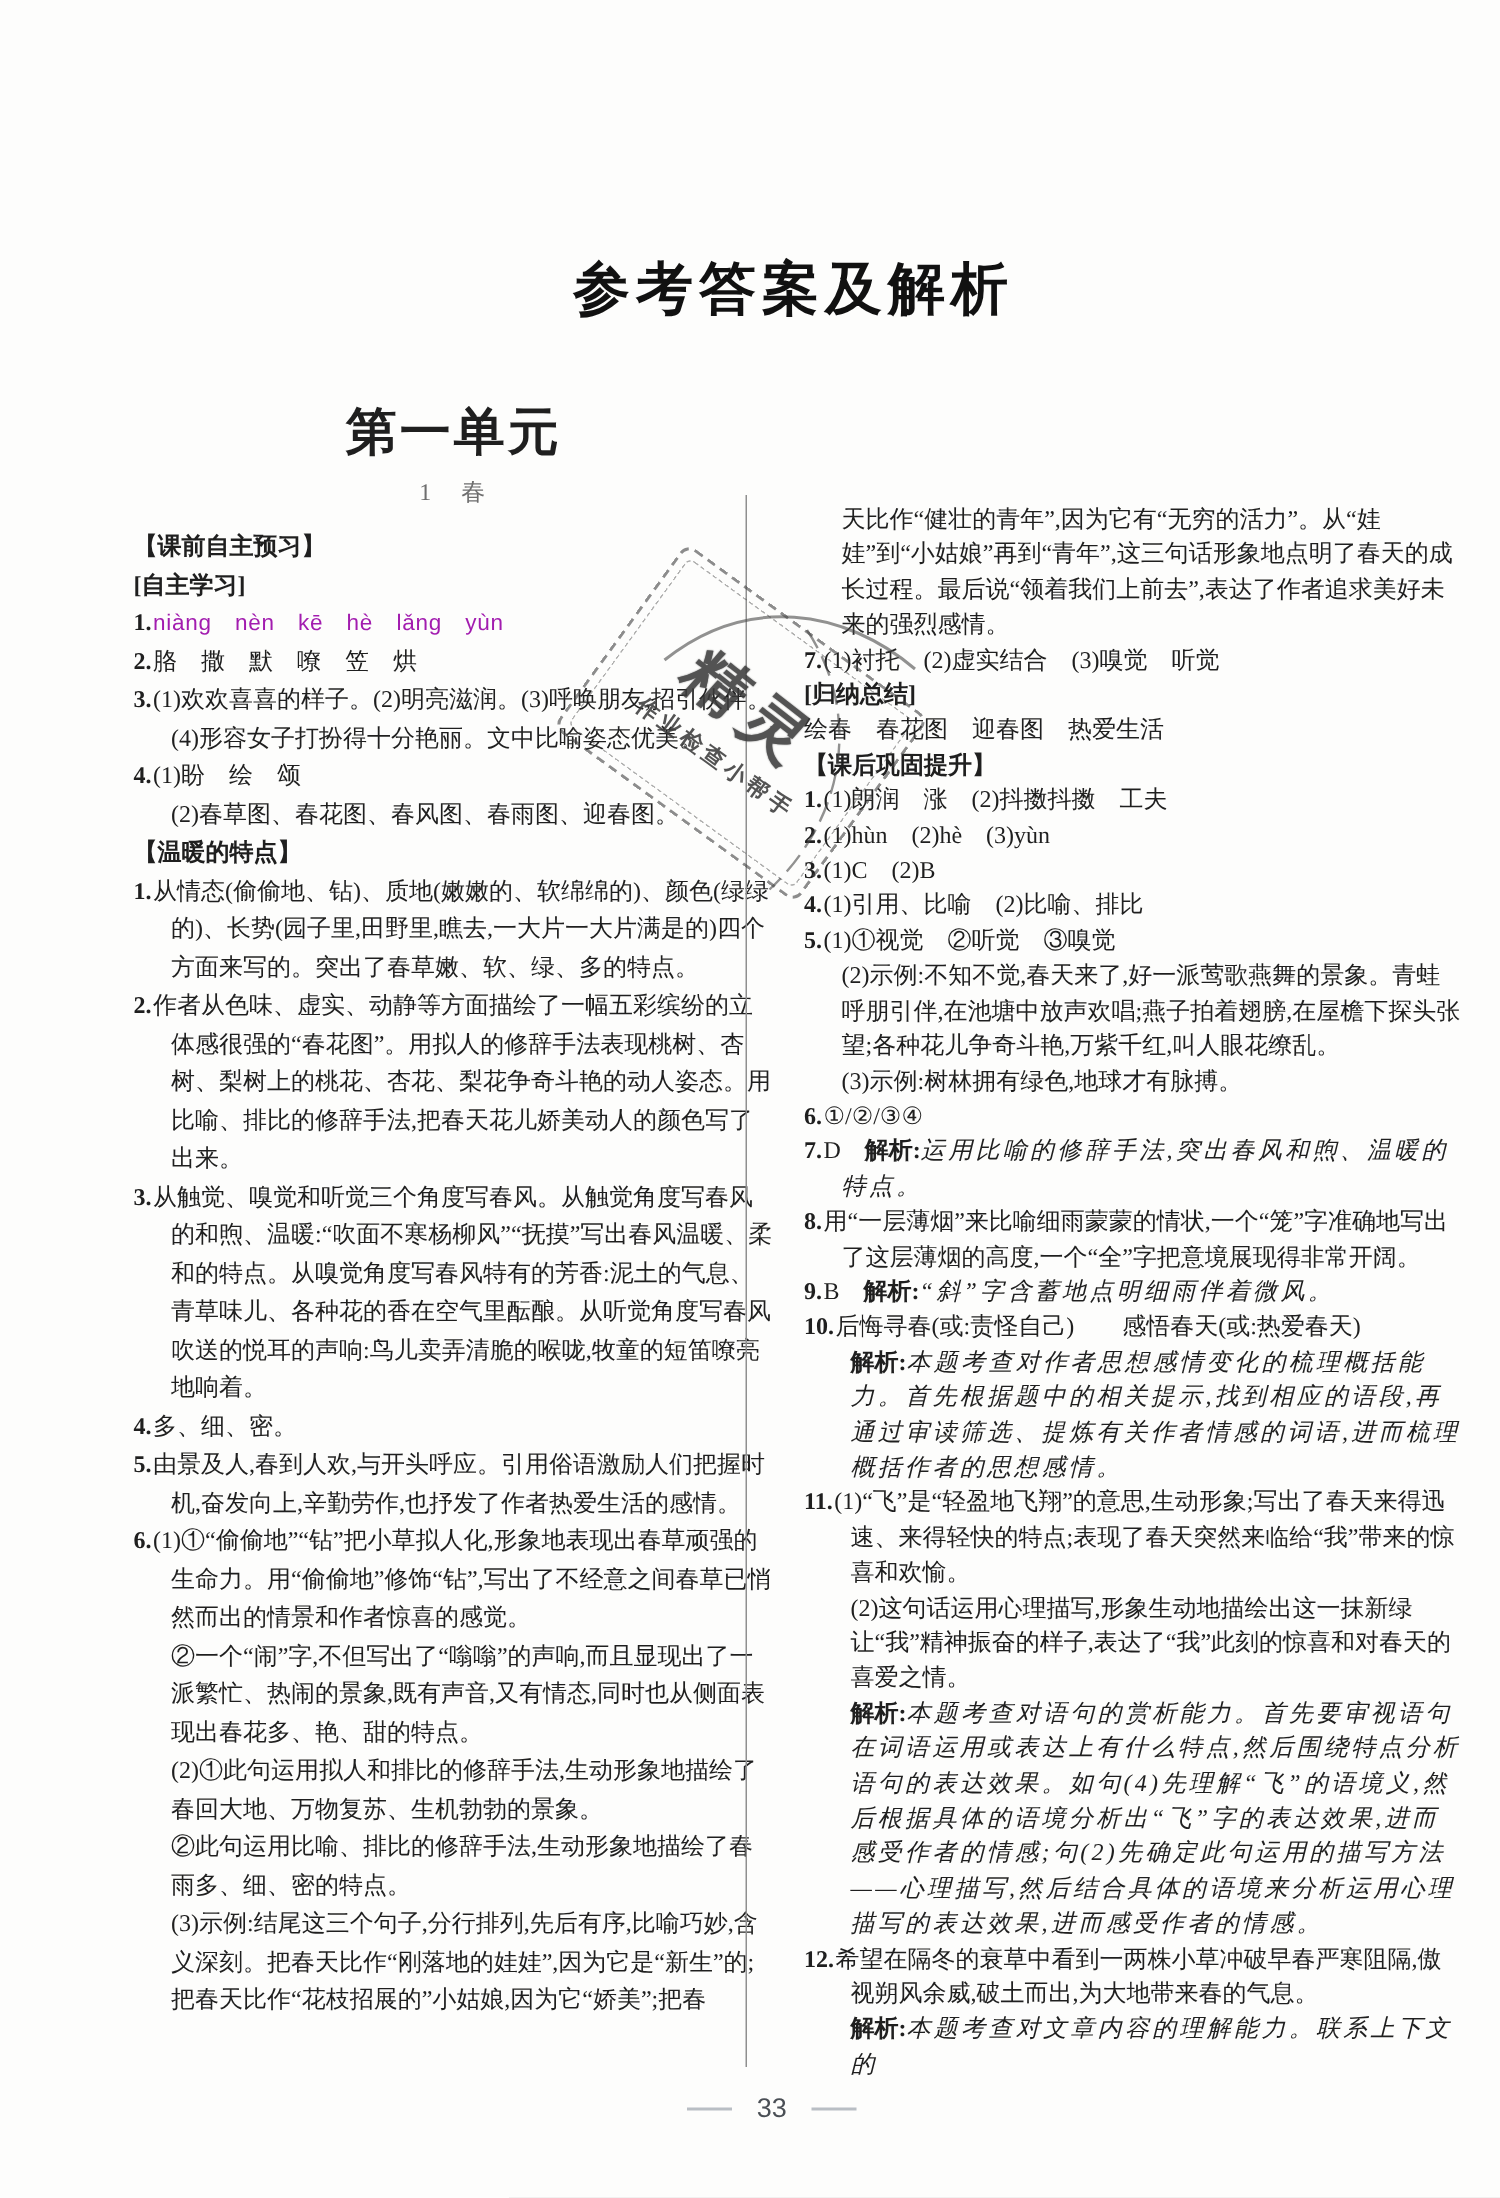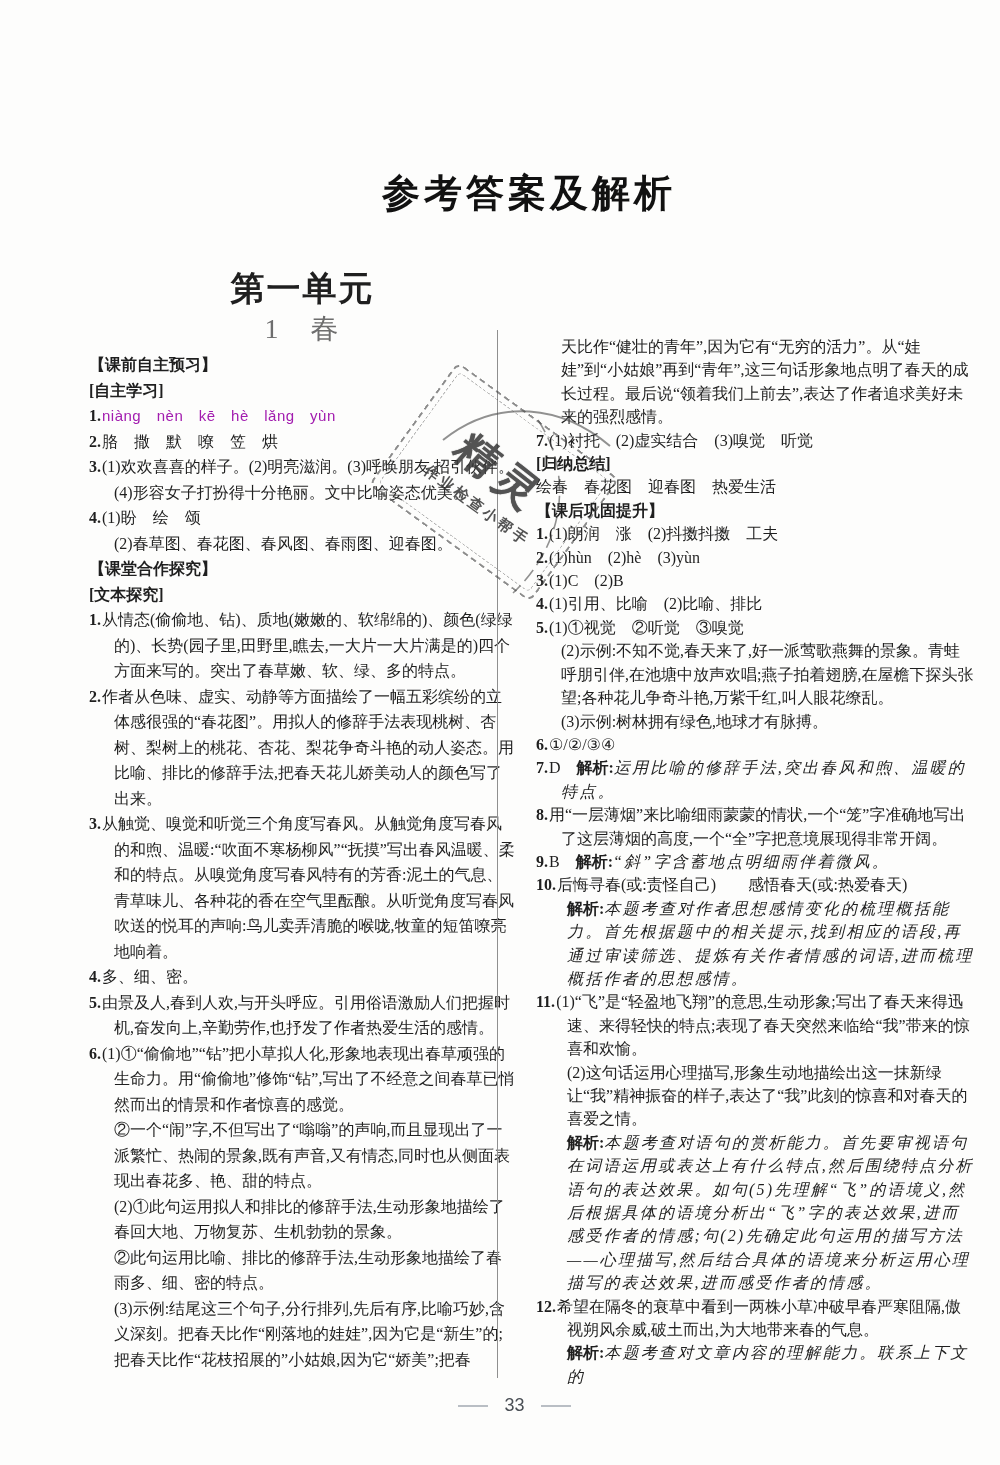--- a/index.html
+++ b/index.html
@@ -34,21 +34,21 @@
     margin:56px 0 0 0;
     text-align:center;
     font-size:34px;
     font-weight:700;
     line-height:34px;
     letter-spacing:2px;
   }
   .lesson-title{
     margin:8px 0 8px 0;
     text-align:center;
-    font-size:28px;
+    font-size:16px;
     line-height:30px;
     color:#6e6e6e;
     letter-spacing:2px;
   }
   p{margin:0;}
   .hdr{font-weight:700;}
   .item{padding-left:25px;text-indent:-25px;}
   .item.wide{padding-left:31px;text-indent:-31px;}
   .sub{padding-left:25px;}
   .sub.wide{padding-left:31px;}
@@ -113,22 +113,21 @@
       <div class="unit-title">第一单元</div>
       <div class="lesson-title">1　春</div>
 
       <p class="hdr">【课前自主预习】</p>
       <p class="hdr">[自主学习]</p>
       <p class="item pinyin"><span class="num">1.</span><span class="txt">niàng　nèn　kē　hè　lǎng　yùn</span></p>
       <p class="item"><span class="num">2.</span><span class="txt">胳　撒　默　嘹　笠　烘</span></p>
       <p class="item"><span class="num">3.</span><span class="txt">(1)欢欢喜喜的样子。(2)明亮滋润。(3)呼唤朋友,招引伙伴。(4)形容女子打扮得十分艳丽。文中比喻姿态优美。</span></p>
       <p class="item"><span class="num">4.</span><span class="txt">(1)盼　绘　颂</span></p>
       <p class="sub"><span class="txt">(2)春草图、春花图、春风图、春雨图、迎春图。</span></p>
-      <p class="hdr">【课堂合作探究】</p>
-      <p class="hdr">[文本探究]</p>
+      <p class="hdr">【温暖的特点】</p>
       <p class="item"><span class="num">1.</span><span class="txt">从情态(偷偷地、钻)、质地(嫩嫩的、软绵绵的)、颜色(绿绿的)、长势(园子里,田野里,瞧去,一大片一大片满是的)四个方面来写的。突出了春草嫩、软、绿、多的特点。</span></p>
       <p class="item"><span class="num">2.</span><span class="txt">作者从色味、虚实、动静等方面描绘了一幅五彩缤纷的立体感很强的“春花图”。用拟人的修辞手法表现桃树、杏树、梨树上的桃花、杏花、梨花争奇斗艳的动人姿态。用比喻、排比的修辞手法,把春天花儿娇美动人的颜色写了出来。</span></p>
       <p class="item"><span class="num">3.</span><span class="txt">从触觉、嗅觉和听觉三个角度写春风。从触觉角度写春风的和煦、温暖:“吹面不寒杨柳风”“抚摸”写出春风温暖、柔和的特点。从嗅觉角度写春风特有的芳香:泥土的气息、青草味儿、各种花的香在空气里酝酿。从听觉角度写春风吹送的悦耳的声响:鸟儿卖弄清脆的喉咙,牧童的短笛嘹亮地响着。</span></p>
       <p class="item"><span class="num">4.</span><span class="txt">多、细、密。</span></p>
       <p class="item"><span class="num">5.</span><span class="txt">由景及人,春到人欢,与开头呼应。引用俗语激励人们把握时机,奋发向上,辛勤劳作,也抒发了作者热爱生活的感情。</span></p>
       <p class="item"><span class="num">6.</span><span class="txt">(1)①“偷偷地”“钻”把小草拟人化,形象地表现出春草顽强的生命力。用“偷偷地”修饰“钻”,写出了不经意之间春草已悄然而出的情景和作者惊喜的感觉。</span></p>
       <p class="sub"><span class="txt">②一个“闹”字,不但写出了“嗡嗡”的声响,而且显现出了一派繁忙、热闹的景象,既有声音,又有情态,同时也从侧面表现出春花多、艳、甜的特点。</span></p>
       <p class="sub"><span class="txt">(2)①此句运用拟人和排比的修辞手法,生动形象地描绘了春回大地、万物复苏、生机勃勃的景象。</span></p>
       <p class="sub"><span class="txt">②此句运用比喻、排比的修辞手法,生动形象地描绘了春雨多、细、密的特点。</span></p>
       <p class="sub"><span class="txt">(3)示例:结尾这三个句子,分行排列,先后有序,比喻巧妙,含义深刻。把春天比作“刚落地的娃娃”,因为它是“新生”的;把春天比作“花枝招展的”小姑娘,因为它“娇美”;把春</span></p>
@@ -148,21 +147,21 @@
       <p class="sub"><span class="txt">(2)示例:不知不觉,春天来了,好一派莺歌燕舞的景象。青蛙呼朋引伴,在池塘中放声欢唱;燕子拍着翅膀,在屋檐下探头张望;各种花儿争奇斗艳,万紫千红,叫人眼花缭乱。</span></p>
       <p class="sub"><span class="txt">(3)示例:树林拥有绿色,地球才有脉搏。</span></p>
       <p class="item"><span class="num">6.</span><span class="txt">①/②/③④</span></p>
       <p class="item"><span class="num">7.</span><span class="txt">D　</span><span class="jx-label">解析:</span><span class="jiexi">运用比喻的修辞手法,突出春风和煦、温暖的特点。</span></p>
       <p class="item"><span class="num">8.</span><span class="txt">用“一层薄烟”来比喻细雨蒙蒙的情状,一个“笼”字准确地写出了这层薄烟的高度,一个“全”字把意境展现得非常开阔。</span></p>
       <p class="item"><span class="num">9.</span><span class="txt">B　</span><span class="jx-label">解析:</span><span class="jiexi">“斜”字含蓄地点明细雨伴着微风。</span></p>
       <p class="item wide"><span class="num">10.</span><span class="txt">后悔寻春(或:责怪自己)　　感悟春天(或:热爱春天)</span></p>
       <p class="sub wide"><span class="jx-label">解析:</span><span class="jiexi">本题考查对作者思想感情变化的梳理概括能力。首先根据题中的相关提示,找到相应的语段,再通过审读筛选、提炼有关作者情感的词语,进而梳理概括作者的思想感情。</span></p>
       <p class="item wide"><span class="num">11.</span><span class="txt">(1)“飞”是“轻盈地飞翔”的意思,生动形象;写出了春天来得迅速、来得轻快的特点;表现了春天突然来临给“我”带来的惊喜和欢愉。</span></p>
       <p class="sub wide"><span class="txt">(2)这句话运用心理描写,形象生动地描绘出这一抹新绿让“我”精神振奋的样子,表达了“我”此刻的惊喜和对春天的喜爱之情。</span></p>
-      <p class="sub wide"><span class="jx-label">解析:</span><span class="jiexi">本题考查对语句的赏析能力。首先要审视语句在词语运用或表达上有什么特点,然后围绕特点分析语句的表达效果。如句(5)先理解“飞”的语境义,然后根据具体的语境分析出“飞”字的表达效果,进而感受作者的情感;句(2)先确定此句运用的描写方法——心理描写,然后结合具体的语境来分析运用心理描写的表达效果,进而感受作者的情感。</span></p>
+      <p class="sub wide"><span class="jx-label">解析:</span><span class="jiexi">本题考查对语句的赏析能力。首先要审视语句在词语运用或表达上有什么特点,然后围绕特点分析语句的表达效果。如句(4)先理解“飞”的语境义,然后根据具体的语境分析出“飞”字的表达效果,进而感受作者的情感;句(2)先确定此句运用的描写方法——心理描写,然后结合具体的语境来分析运用心理描写的表达效果,进而感受作者的情感。</span></p>
       <p class="item wide"><span class="num">12.</span><span class="txt">希望在隔冬的衰草中看到一两株小草冲破早春严寒阻隔,傲视朔风余威,破土而出,为大地带来春的气息。</span></p>
       <p class="sub wide"><span class="jx-label">解析:</span><span class="jiexi">本题考查对文章内容的理解能力。联系上下文的</span></p>
     </div>
 
   </div>
 
   <div class="divider"></div>
 
   <svg class="scribble" width="230" height="250" viewBox="0 0 230 250">
     <path d="M55,62 C110,18 175,28 222,68" stroke="#4a4a4a" stroke-width="2" fill="none"></path>

